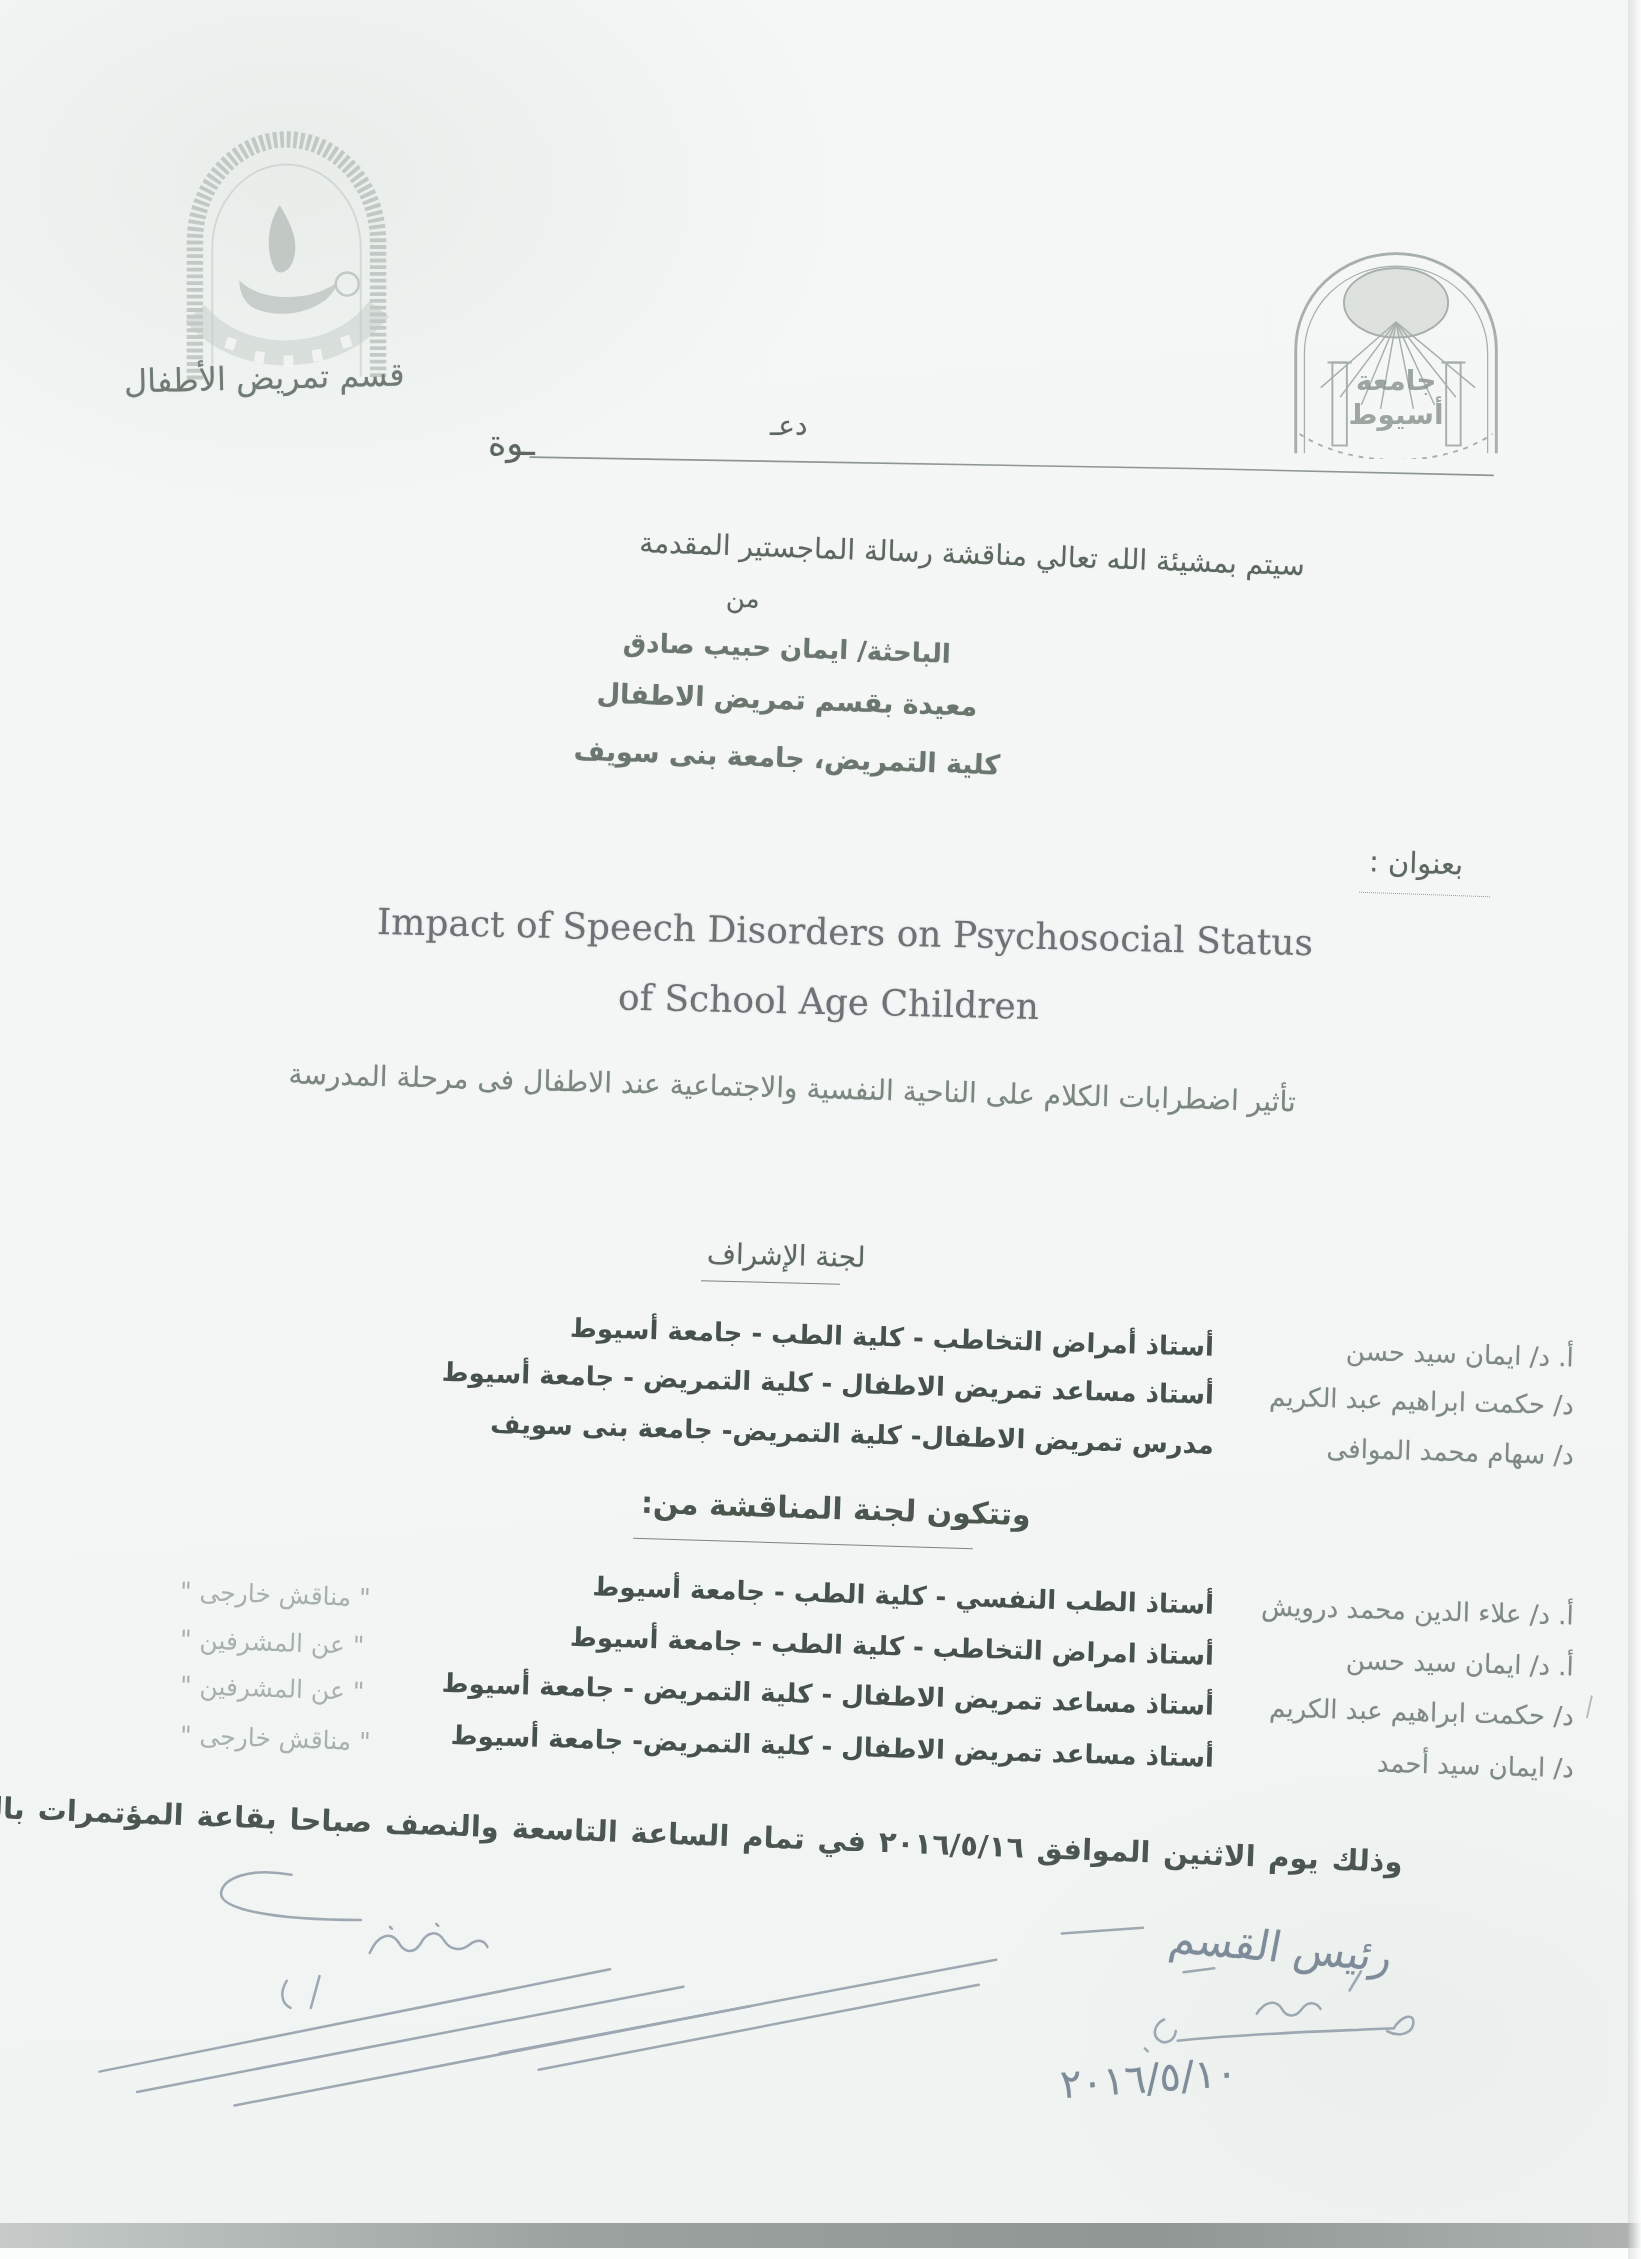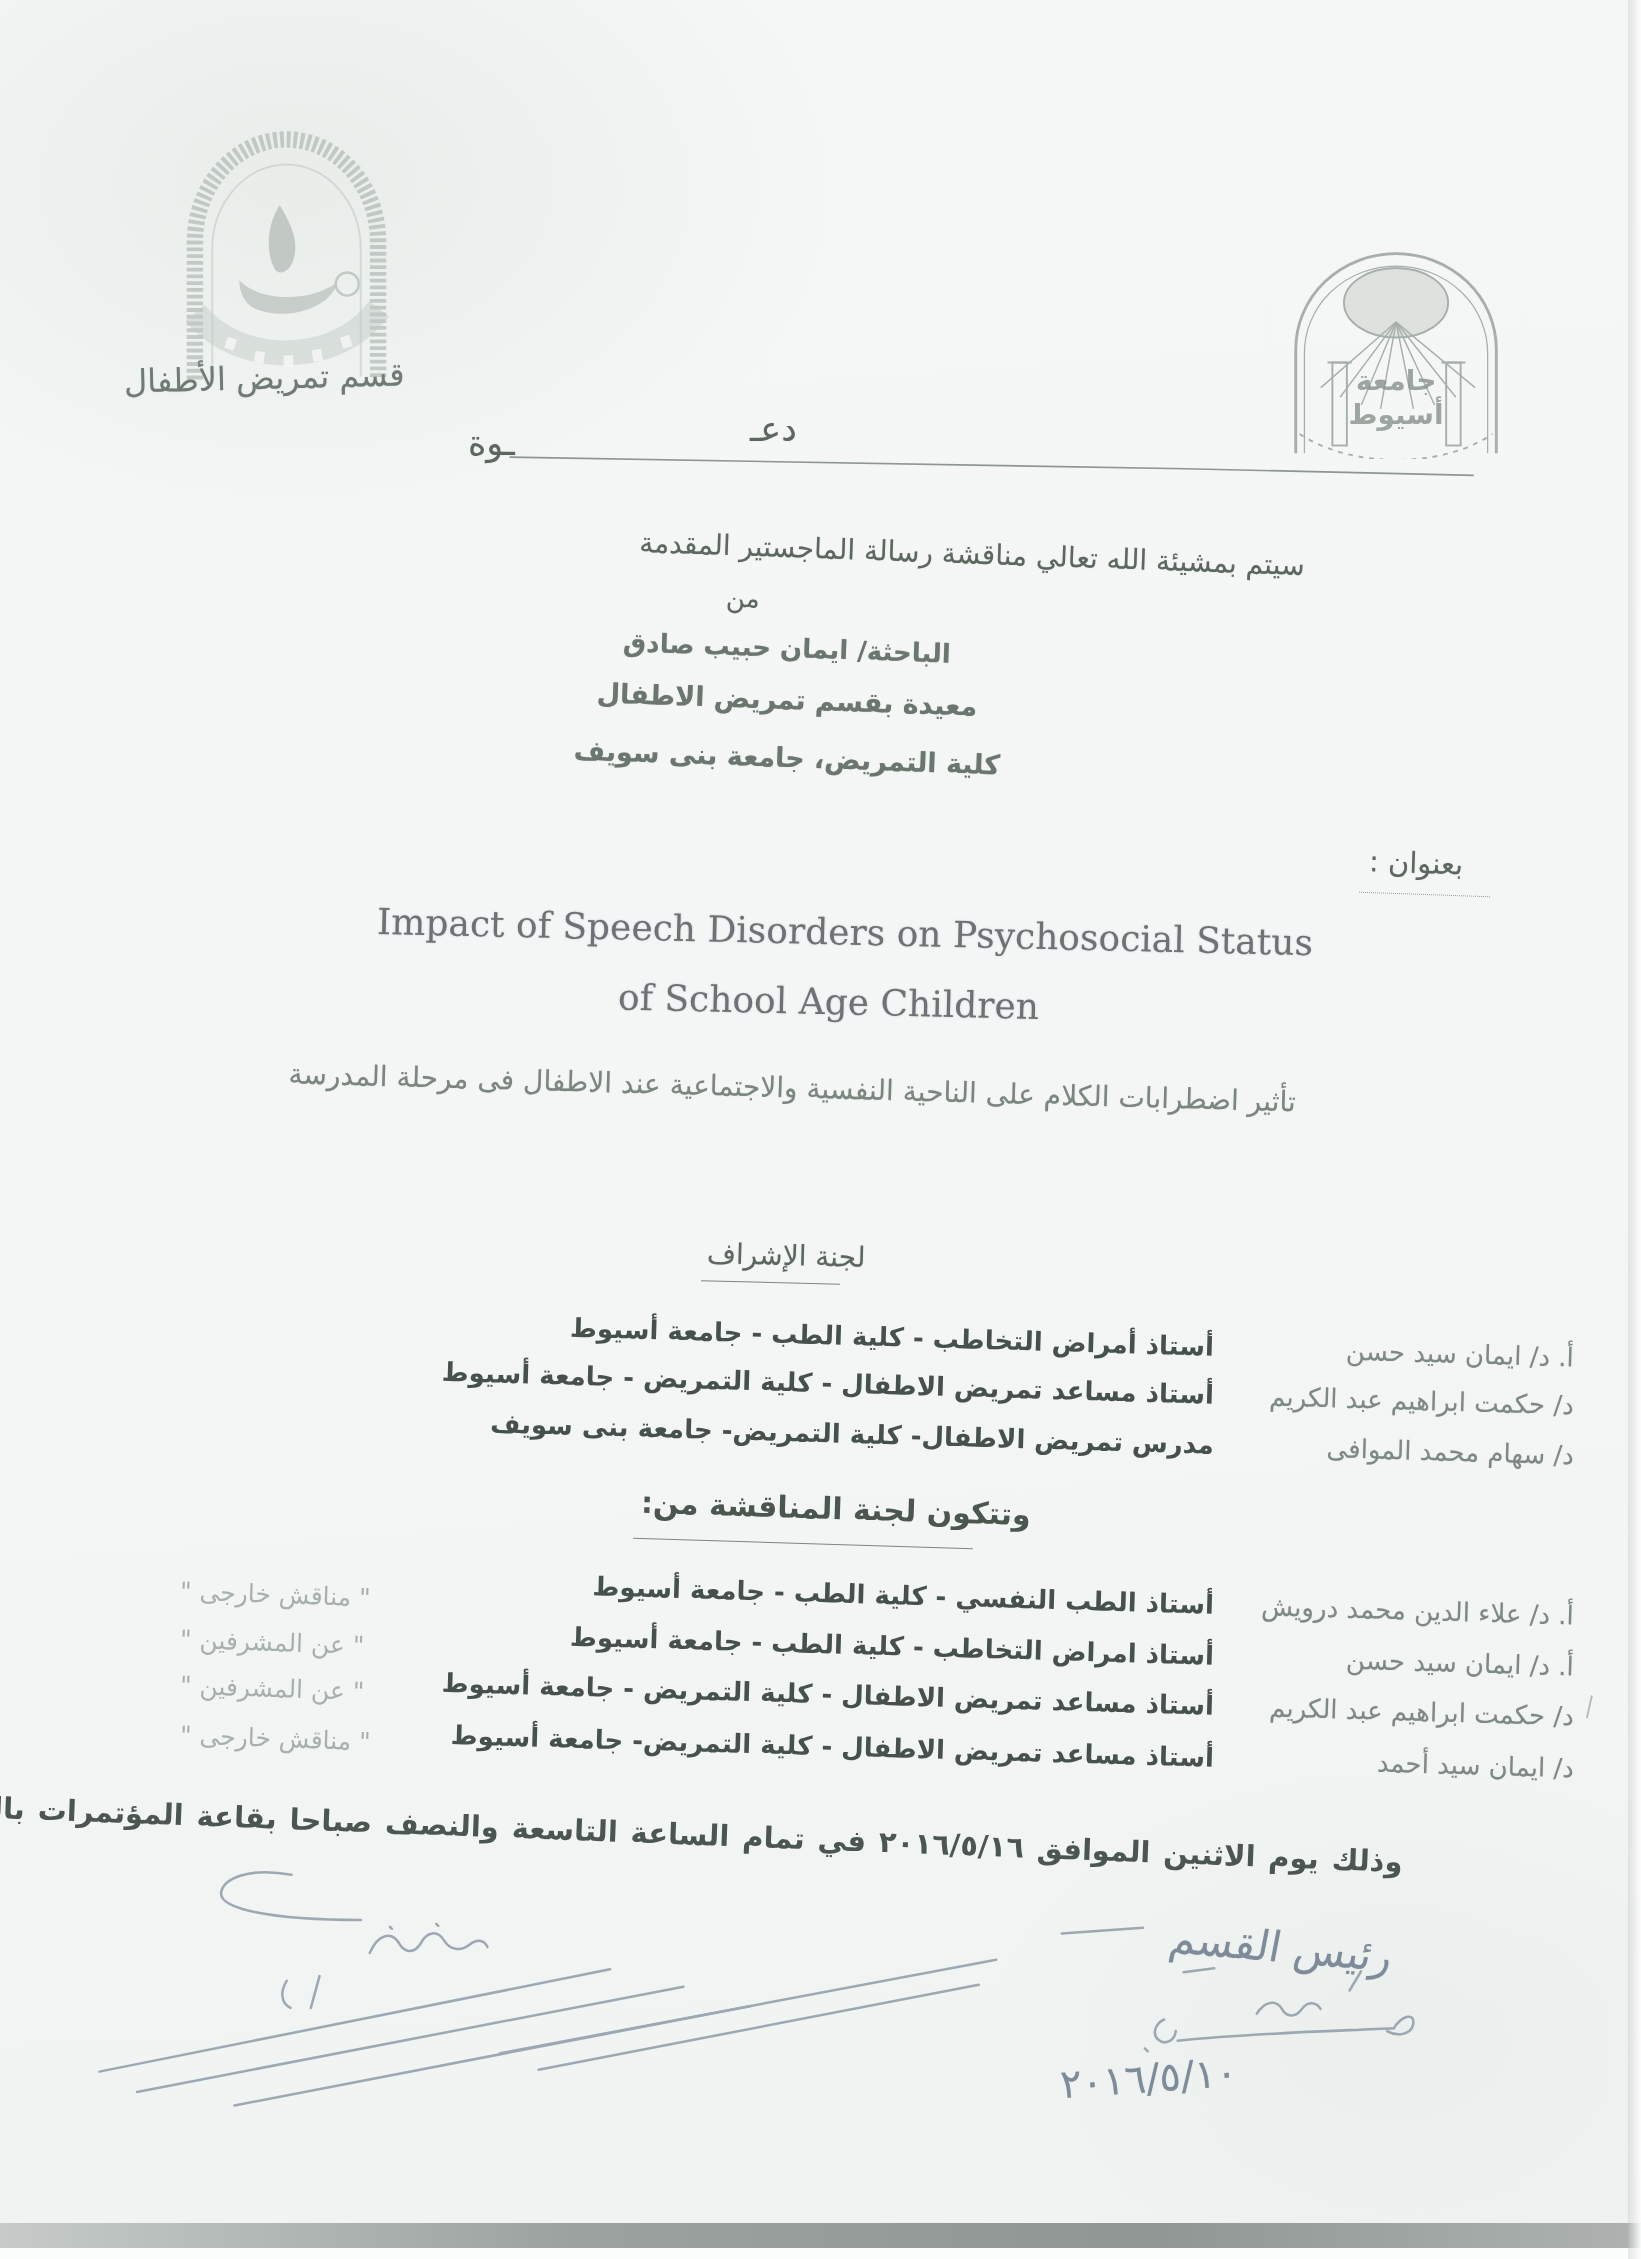--- a/index.html
+++ b/index.html
@@ -75,26 +75,26 @@
       </g>
       <rect x="52" y="124" width="15" height="86" stroke-width="2"></rect>
       <rect x="170" y="124" width="15" height="86" stroke-width="2"></rect>
       <path d="M47,124 h25 M165,124 h25" stroke-width="2"></path>
       <path d="M18,198 C72,234 166,234 218,198" stroke-width="2" stroke-dasharray="5 6"></path>
     </g>
     <text x="118" y="152" font-size="29" font-weight="bold" fill="#8d9792" text-anchor="middle" opacity="0.85">جامعة</text>
     <text x="118" y="188" font-size="29" font-weight="bold" fill="#8d9792" text-anchor="middle" opacity="0.85">أسيوط</text>
   </svg>
 
-  <div style="position:absolute;left:468px;top:413px;width:1009px;height:71px;">
+  <div style="position:absolute;left:488px;top:413px;width:1009px;height:71px;">
     <svg width="1009" height="71" style="position:absolute;left:0;top:0;" viewBox="0 0 1045 74">
       <path d="M40,46 C300,50 700,56 1045,65" stroke="#6b766f" stroke-width="1.7" fill="none" opacity="0.75"></path>
     </svg>
     <span class="t hand1" style="left:0;top:9.7px;font-size:35px;">ـوة</span>
-    <span class="t hand1" style="left:282px;top:-3.9px;font-size:35px;text-align:center;">دعـ</span>
+    <span class="t hand1" style="left:282px;top:-3.9px;font-size:28px;text-align:center;">دعـ</span>
   </div>
 
   <div class="t hand1" style="left:606px;top:537px;width:699px;font-size:28px;transform:rotate(2deg);">سيتم بمشيئة الله تعالي مناقشة رسالة الماجستير المقدمة</div>
   <div class="t hand1" style="left:726px;top:583px;font-size:26px;transform:rotate(2deg);">من</div>
 
   <div class="t orn" style="left:565px;top:633px;width:444px;text-align:center;font-size:26px;transform:rotate(2deg);">الباحثة/ ايمان حبيب صادق</div>
   <div class="t orn" style="left:565px;top:684px;width:444px;text-align:center;font-size:27px;transform:rotate(2deg);">معيدة بقسم تمريض الاطفال</div>
   <div class="t orn" style="left:565px;top:742px;width:444px;text-align:center;font-size:27px;transform:rotate(2deg);">كلية التمريض، جامعة بنى سويف</div>
 
   <div class="t hand1" style="left:1369px;top:846px;font-size:29px;transform:rotate(2deg);">بعنوان :</div>

